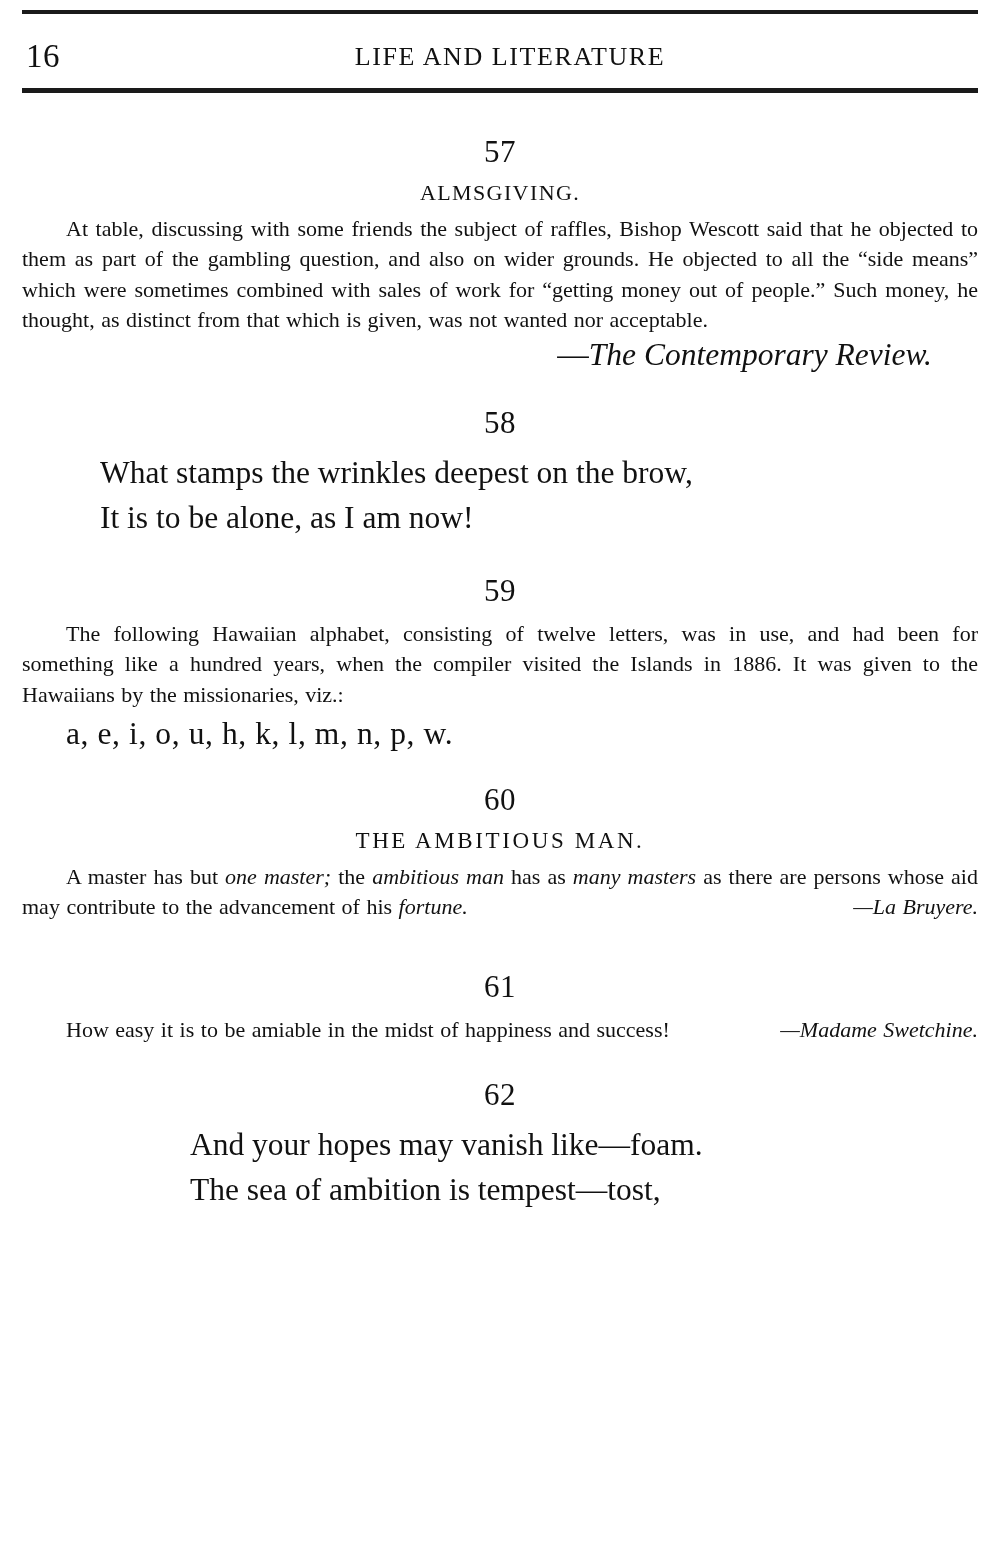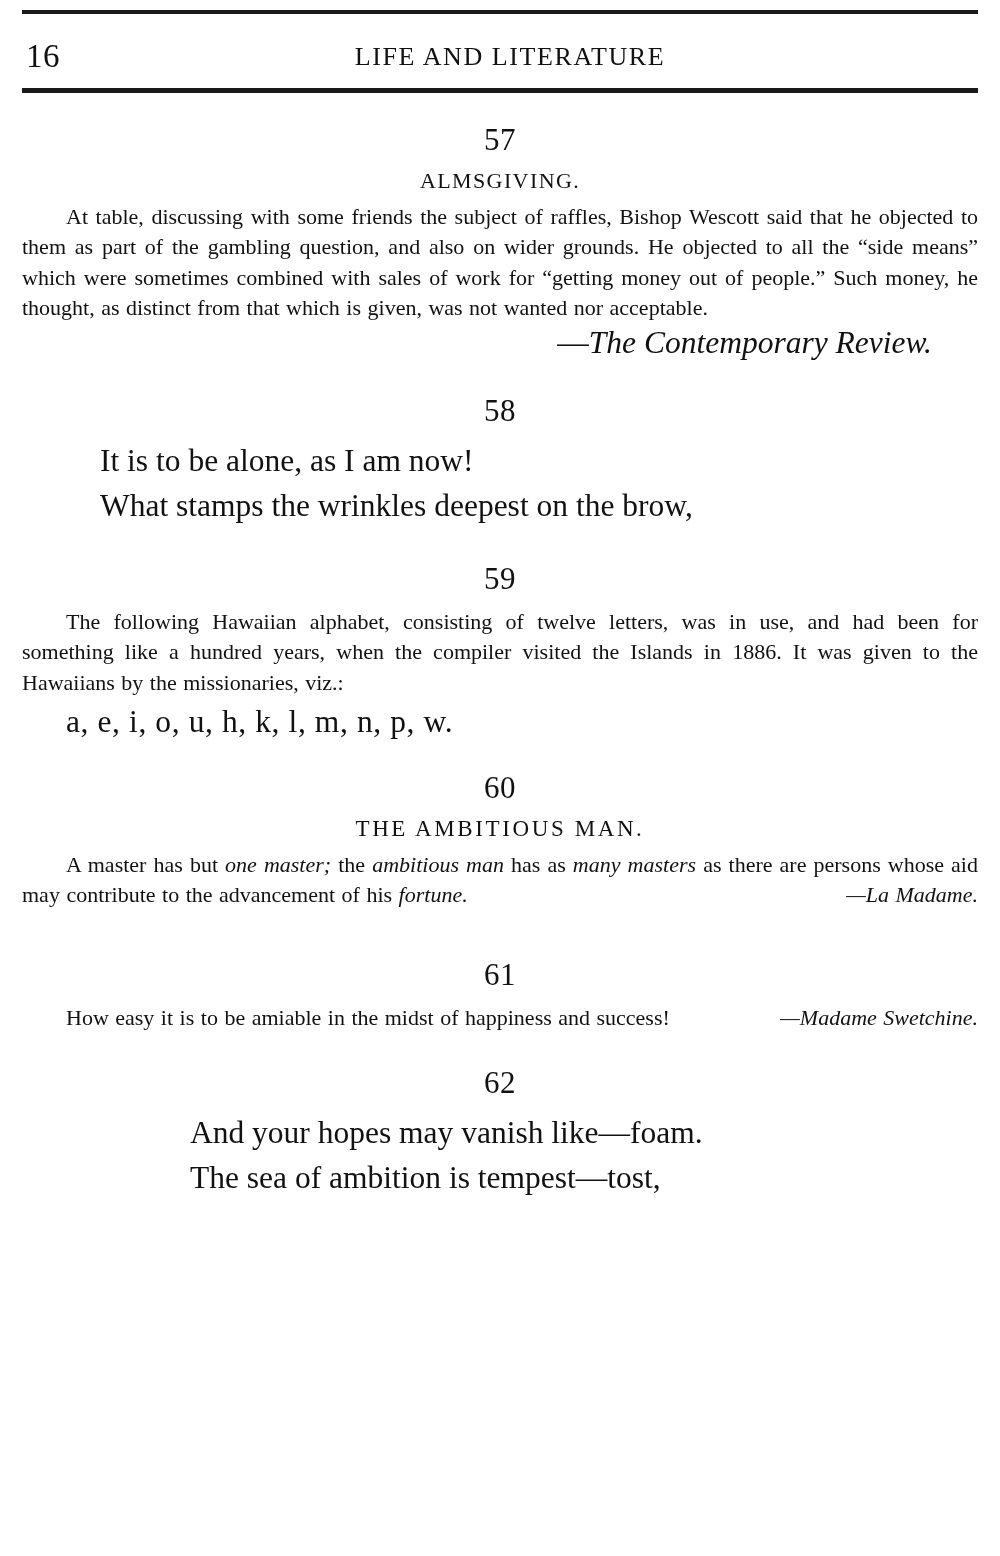--- a/index.html
+++ b/index.html
@@ -63,21 +63,21 @@
     font-size: 26px;
     font-variant: small-caps;
     letter-spacing: 1.6px;
     padding-left: 20px;
   }
 
   
   .column {
     position: absolute;
     left: 22px;
-    top: 106px;
+    top: 118px;
     width: 956px;
   }
 
   .entry { margin-bottom: 6px; }
 
   .entry-num {
     text-align: center;
     font-size: 31px;
     margin: 16px 0 10px 0;
     letter-spacing: 0.5px;
@@ -159,38 +159,38 @@
       <div class="entry-num">57</div>
       <div class="entry-heading">ALMSGIVING.</div>
       <p class="prose">At table, discussing with some friends the subject of raffles, Bishop Wescott said that he objected to them as part of the gambling question, and also on wider grounds. He objected to all the “side means” which were sometimes combined with sales of work for “getting money out of people.”  Such money, he thought, as distinct from that which is given, was not wanted nor acceptable.</p>
       <p class="attribution"><span class="dash">—</span><span>The Contemporary Review.</span></p>
     </div>
 
     <div class="spacer-sm"></div>
 
     <div class="entry">
       <div class="entry-num">58</div>
+      <p class="verse">What stamps the wrinkles deepest on the brow,</p>
       <p class="verse">It is to be alone, as I am now!</p>
-      <p class="verse">What stamps the wrinkles deepest on the brow,</p>
     </div>
 
     <div class="spacer-sm"></div>
 
     <div class="entry">
       <div class="entry-num">59</div>
       <p class="prose">The following Hawaiian alphabet, consisting of twelve letters, was in use, and had been for something like a hundred years, when the compiler visited the Islands in 1886.  It was given to the Hawaiians by the missionaries, viz.:</p>
       <p class="alphabet">a, e, i, o, u, h, k, l, m, n, p, w.</p>
     </div>
 
     <div class="spacer-sm"></div>
 
     <div class="entry">
       <div class="entry-num tight">60</div>
       <div class="entry-heading wide">THE AMBITIOUS MAN.</div>
-      <p class="prose"><span>A master has but </span><i class="em">one master;</i><span> the </span><i class="em">ambitious man</i><span> has as </span><i class="em">many masters</i><span> as there are persons whose aid may contribute to the advancement of his </span><i class="em">fortune.</i><span class="inline-attr"><span class="dash">—</span><span>La Madame.</span></span></p>
+      <p class="prose"><span>A master has but </span><i class="em">one master;</i><span> the </span><i class="em">ambitious man</i><span> has as </span><i class="em">many masters</i><span> as there are persons whose aid may contribute to the advancement of his </span><i class="em">fortune.</i><span class="inline-attr"><span class="dash">—</span><span>La Bruyere.</span></span></p>
     </div>
 
     <div class="spacer-md"></div>
 
     <div class="entry">
       <div class="entry-num">61</div>
       <p class="prose"><span>How easy it is to be amiable in the midst of happiness and success!</span><span class="inline-attr"><span class="dash">—</span><span>Madame Swetchine.</span></span></p>
     </div>
 
     <div class="spacer-sm"></div>

